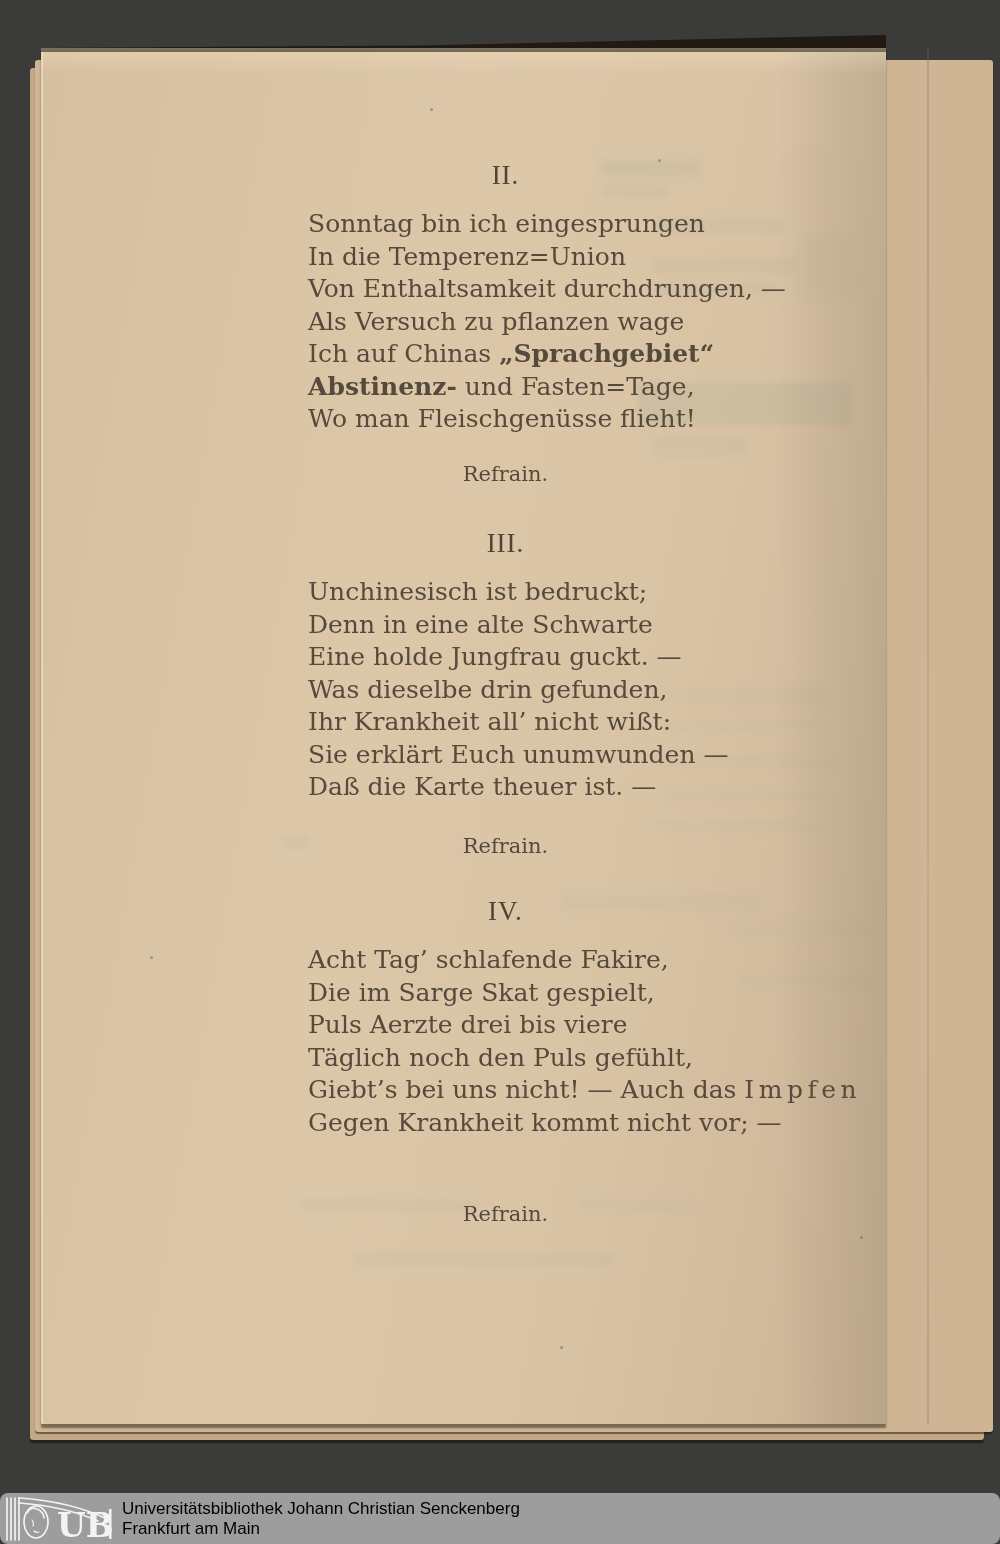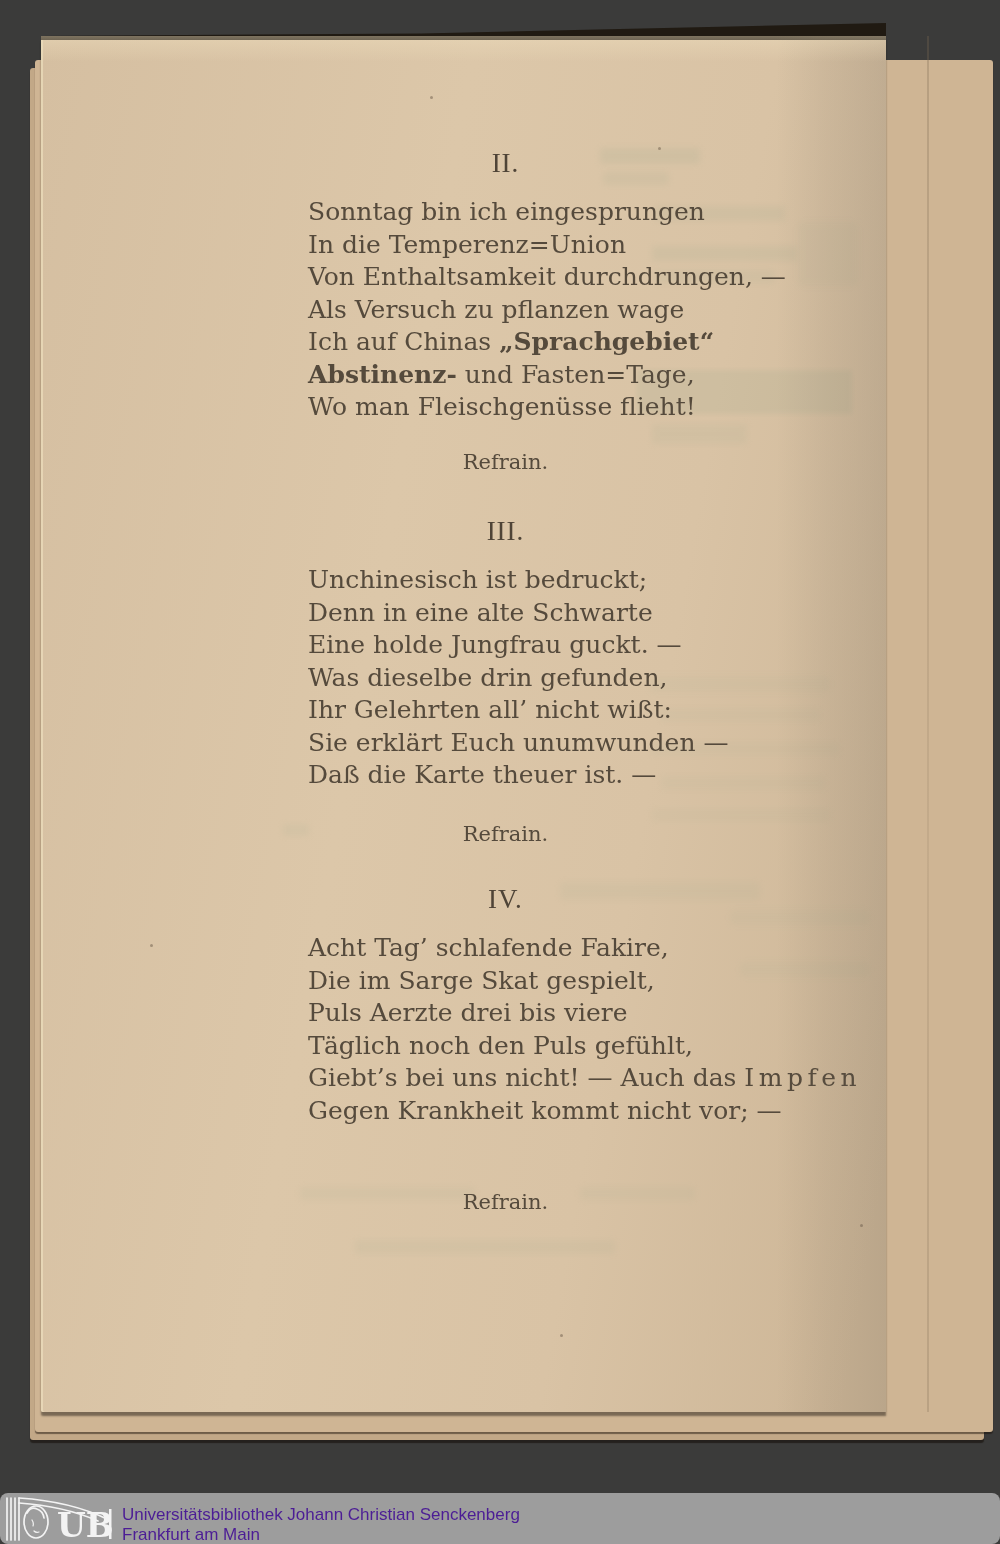--- a/index.html
+++ b/index.html
@@ -7,21 +7,21 @@
     width:1000px;height:1544px;position:relative;overflow:hidden;
     background:#3b3b3a;
     font-family:"DejaVu Serif",serif;
   }
   
   .stage{position:absolute;inset:0;}
   .sheet{position:absolute;border-radius:3px;}
   .sheet-3{left:30px;top:68px;width:954px;height:1372px;background:#c2a887;box-shadow:0 3px 1px rgba(18,11,6,.55);}
   .sheet-2{left:35px;top:60px;width:958px;height:1372px;background:#cfb594;box-shadow:0 2px 1px rgba(25,16,8,.5);}
   .page{
-    position:absolute;left:41px;top:36px;width:845px;height:1376px;
+    position:absolute;left:41px;top:48px;width:845px;height:1376px;
     background:linear-gradient(100deg,#d5bfa1 0%,#dcc7a9 40%,#d9c3a5 68%,#cdb697 96%);
     border-top-left-radius:4px;border-bottom-left-radius:2px;
     box-shadow:inset 2px 0 0 rgba(238,224,190,.65), inset 0 2px 0 rgba(238,224,190,.75),
                0 4px 2px rgba(15,10,6,.45);
   }
   .page::after{ 
     content:"";position:absolute;left:0;right:0;top:0;height:26px;
     background:linear-gradient(rgba(240,224,190,.45),rgba(240,224,190,0));pointer-events:none;
   }
   .top-edge{ 
@@ -49,21 +49,21 @@
   .seg.b{font-weight:bold;}
   .seg.sp{letter-spacing:4.5px;}
   .refrain{
     position:absolute;left:267px;width:395px;text-align:center;
     font-size:21px;color:#554a3c;
   }
   
   .footer{position:absolute;left:0;top:1493px;width:1000px;height:51px;background:#9d9d9d;border-radius:8px;}
   .footer-logo{position:absolute;left:5px;top:3px;}
   .footer-text{
-    position:absolute;left:122px;top:12px;color:#4c1d95;
+    position:absolute;left:122px;top:6px;color:#000000;
     font-family:"Liberation Sans","DejaVu Sans",sans-serif;
     font-size:17px;line-height:20px;
   }
 </style>
 </head>
 <body>
 
 <div class="stage">
   <div class="sheet sheet-3"></div>
   <div class="sheet sheet-2"></div>
@@ -109,21 +109,21 @@
       <div class="line"><span class="seg">Wo man Fleischgenüsse flieht!</span></div>
     </div>
     <div class="refrain" style="top:414px">Refrain.</div>
 
     <div class="sec-head" style="top:480px">III.</div>
     <div class="stanza" style="top:528px">
       <div class="line"><span class="seg">Unchinesisch ist bedruckt;</span></div>
       <div class="line"><span class="seg">Denn in eine alte Schwarte</span></div>
       <div class="line"><span class="seg">Eine holde Jungfrau guckt. —</span></div>
       <div class="line"><span class="seg">Was dieselbe drin gefunden,</span></div>
-      <div class="line"><span class="seg">Ihr Gelehrten all’ nicht wißt:</span></div>
+      <div class="line"><span class="seg">Ihr Krankheit all’ nicht wißt:</span></div>
       <div class="line"><span class="seg">Sie erklärt Euch unumwunden —</span></div>
       <div class="line"><span class="seg">Daß die Karte theuer ist. —</span></div>
     </div>
     <div class="refrain" style="top:786px">Refrain.</div>
 
     <div class="sec-head" style="top:848px">IV.</div>
     <div class="stanza" style="top:896px">
       <div class="line"><span class="seg">Acht Tag’ schlafende Fakire,</span></div>
       <div class="line"><span class="seg">Die im Sarge Skat gespielt,</span></div>
       <div class="line"><span class="seg">Puls Aerzte drei bis viere</span></div>

